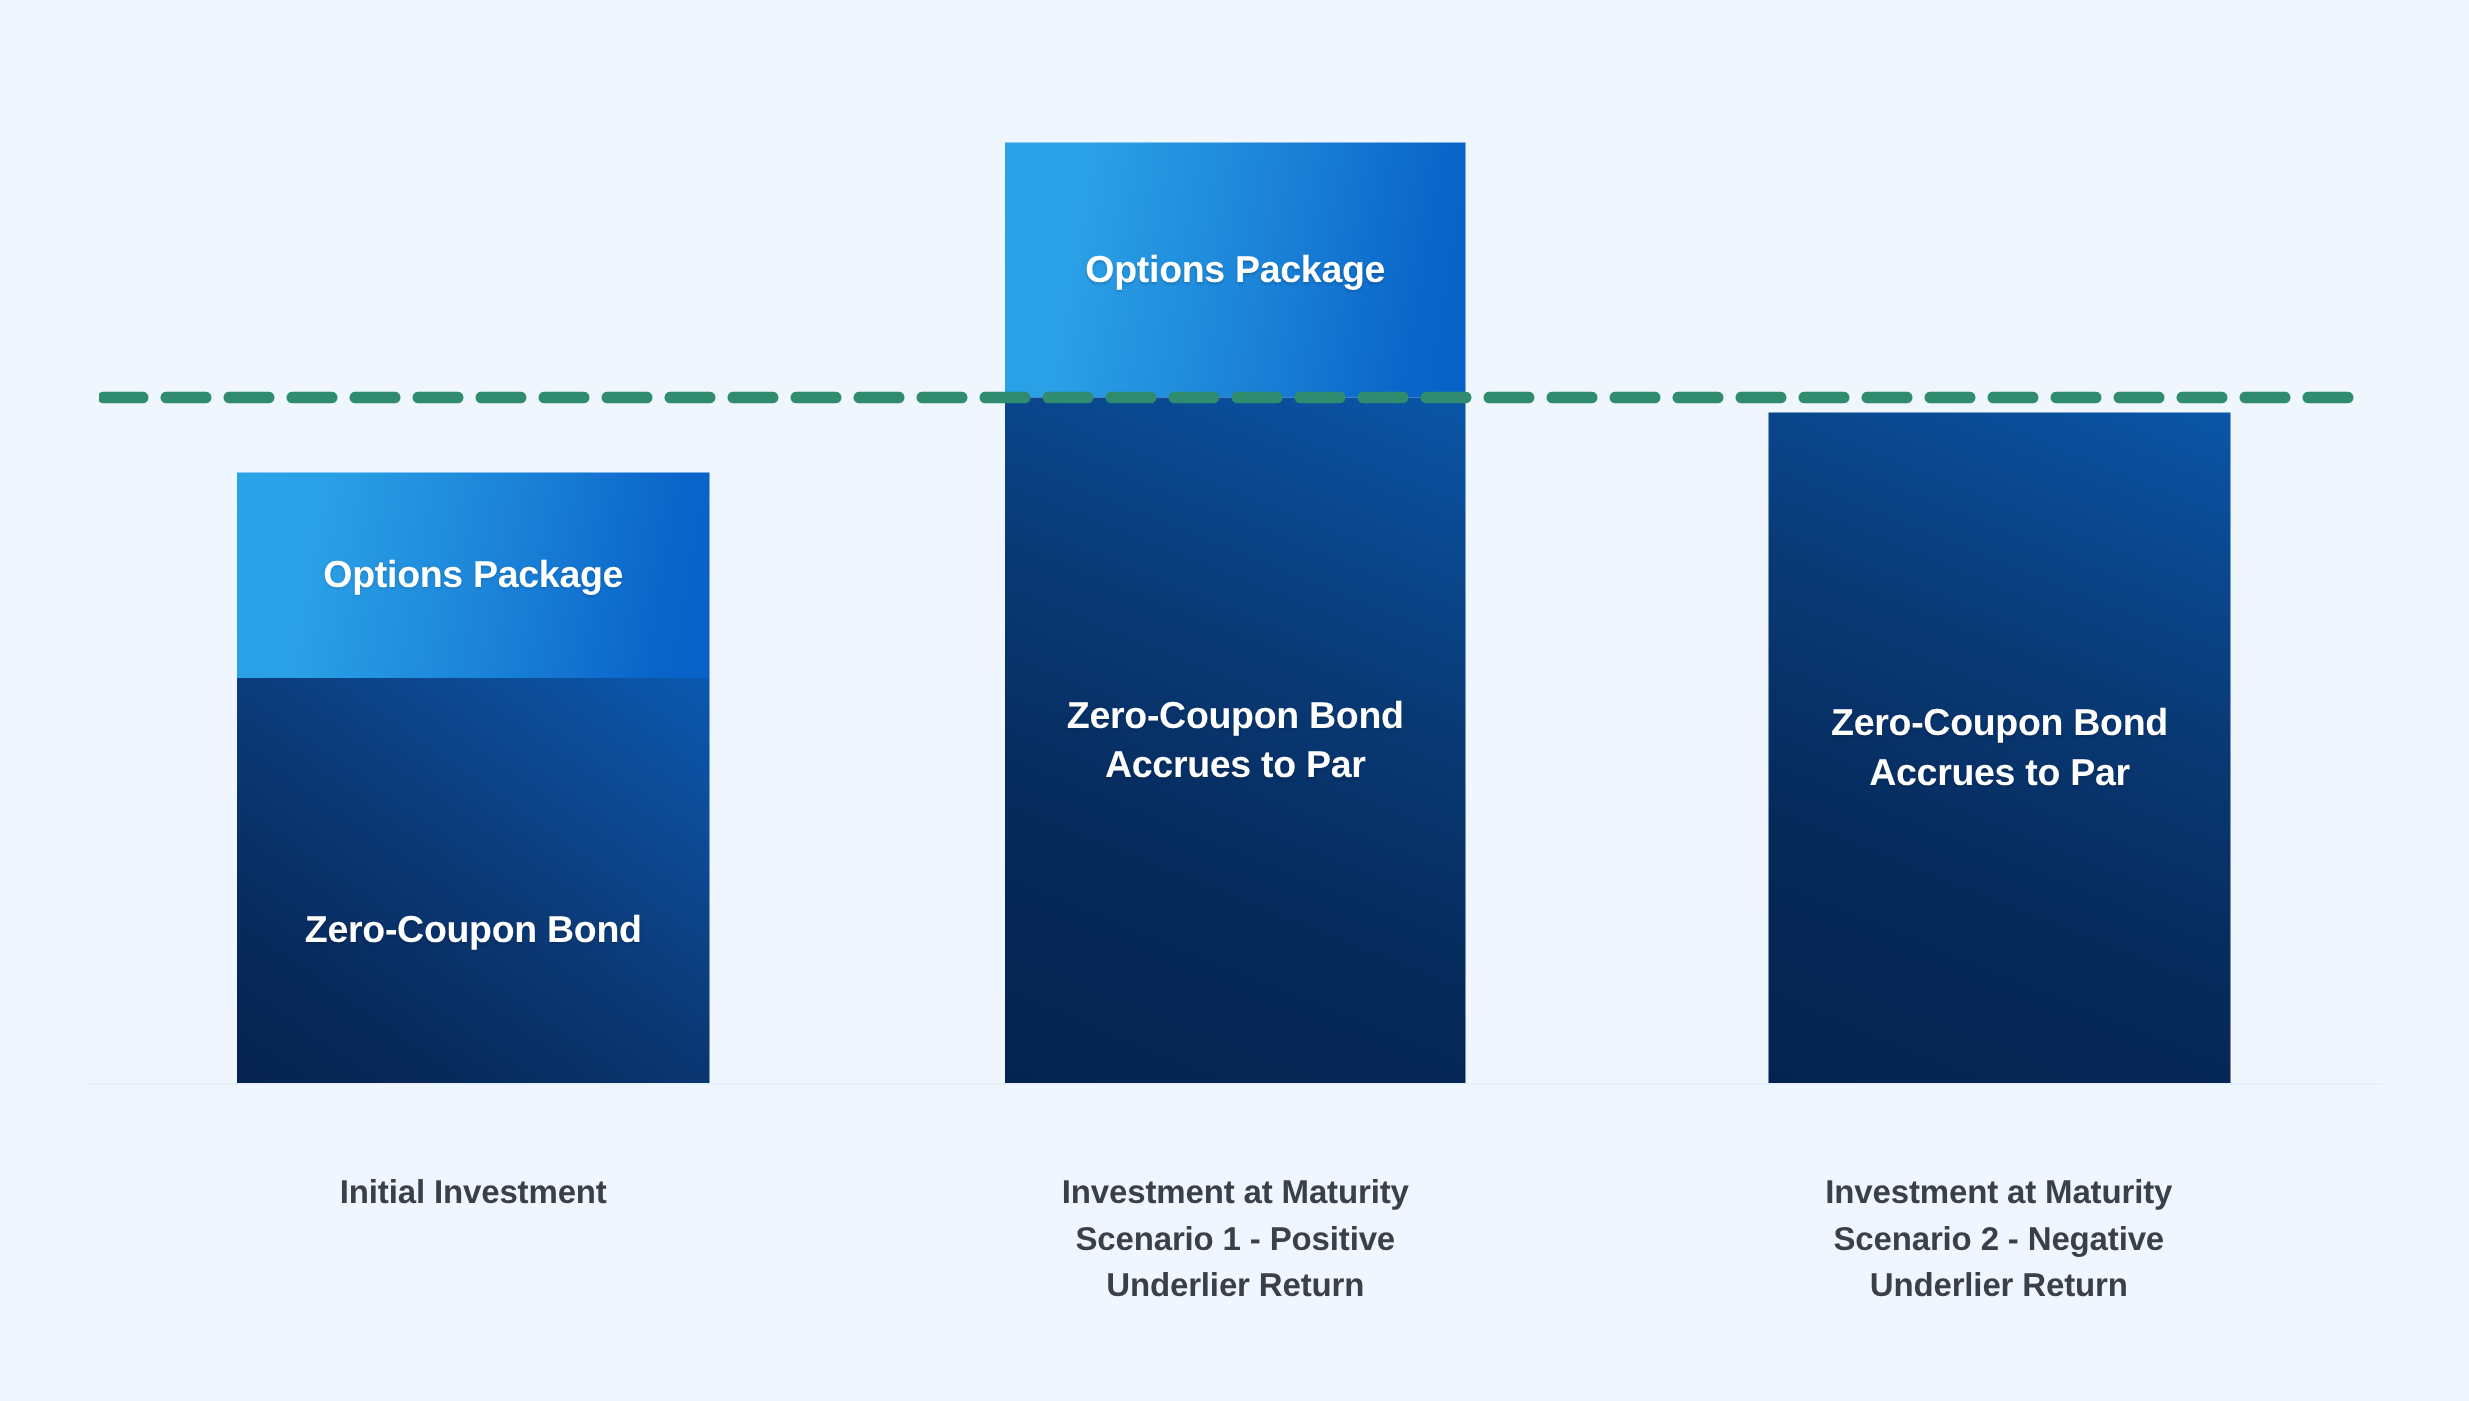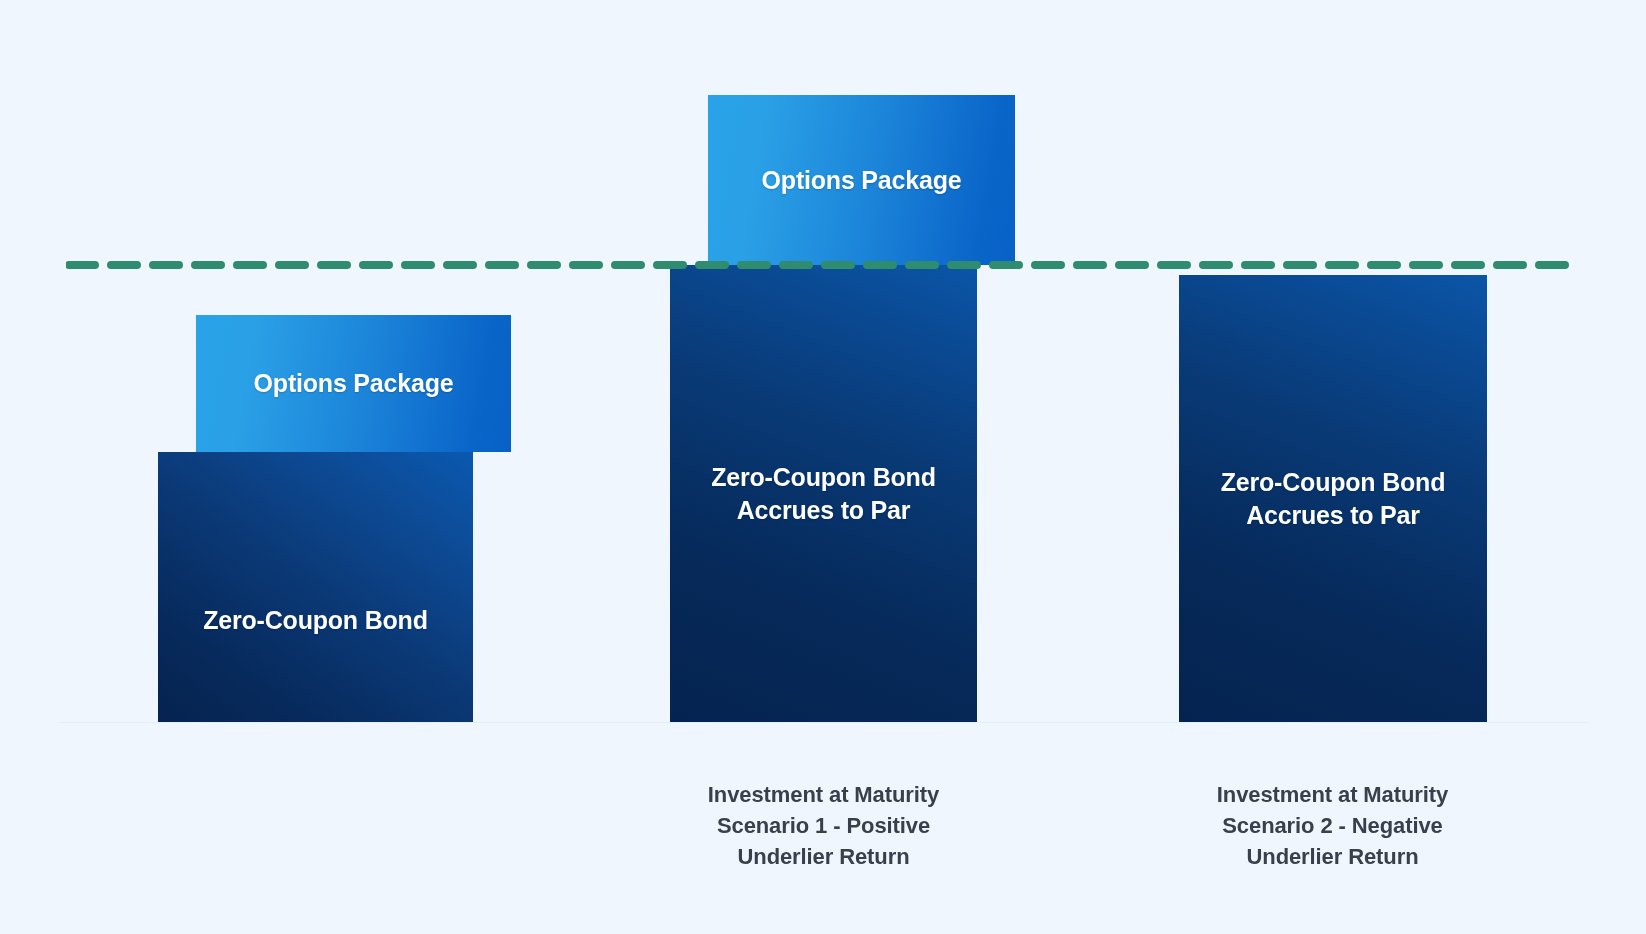--- a/index.html
+++ b/index.html
@@ -69,21 +69,20 @@
     text-align: center;
     letter-spacing: -0.2px;
     text-shadow: 0 1px 2px rgba(0,0,0,0.18);
     padding: 0 6px;
     white-space: pre-line;
   }
 
   
   .fill-options {
     background: linear-gradient(100deg, #29a3e8 0%, #2aa0e6 18%, #1b83d8 55%, #0a65c9 88%, #0761c6 100%);
-    margin-left: 38px;
   }
   .fill-origination {
     background: linear-gradient(160deg, #503f94 0%, #6a4e9f 28%, #8765bf 62%, #9a74d4 85%, #a078da 100%);
   }
   .fill-zcb {
     background: linear-gradient(35deg, #06234f 0%, #072a5c 22%, #0b3a78 52%, #0d4b96 78%, #0a59b0 100%);
   }
   .fill-zcb-tall {
     background: linear-gradient(28deg, #051f48 0%, #072category 0%, #062palette 0%);
   }
@@ -158,20 +157,23 @@
 
     </div>
   </div>
 
   <div class="par-line">
     <svg viewBox="0 0 1514 8" preserveAspectRatio="none" aria-hidden="true">
       <line x1="3" y1="4" x2="1511" y2="4" stroke="#2f8c6e" stroke-width="8" stroke-linecap="round" stroke-dasharray="26 16"></line>
     </svg>
   </div>
 
+  <div class="x-label" style="left:138px; width:355px;">
+    <span>Initial Investment</span>
+  </div>
 
   <div class="x-label" style="left:646px; width:355px;">
     <span>Investment at Maturity
 Scenario 1 - Positive
 Underlier Return</span>
   </div>
 
   <div class="x-label" style="left:1155px; width:355px;">
     <span>Investment at Maturity
 Scenario 2 - Negative

